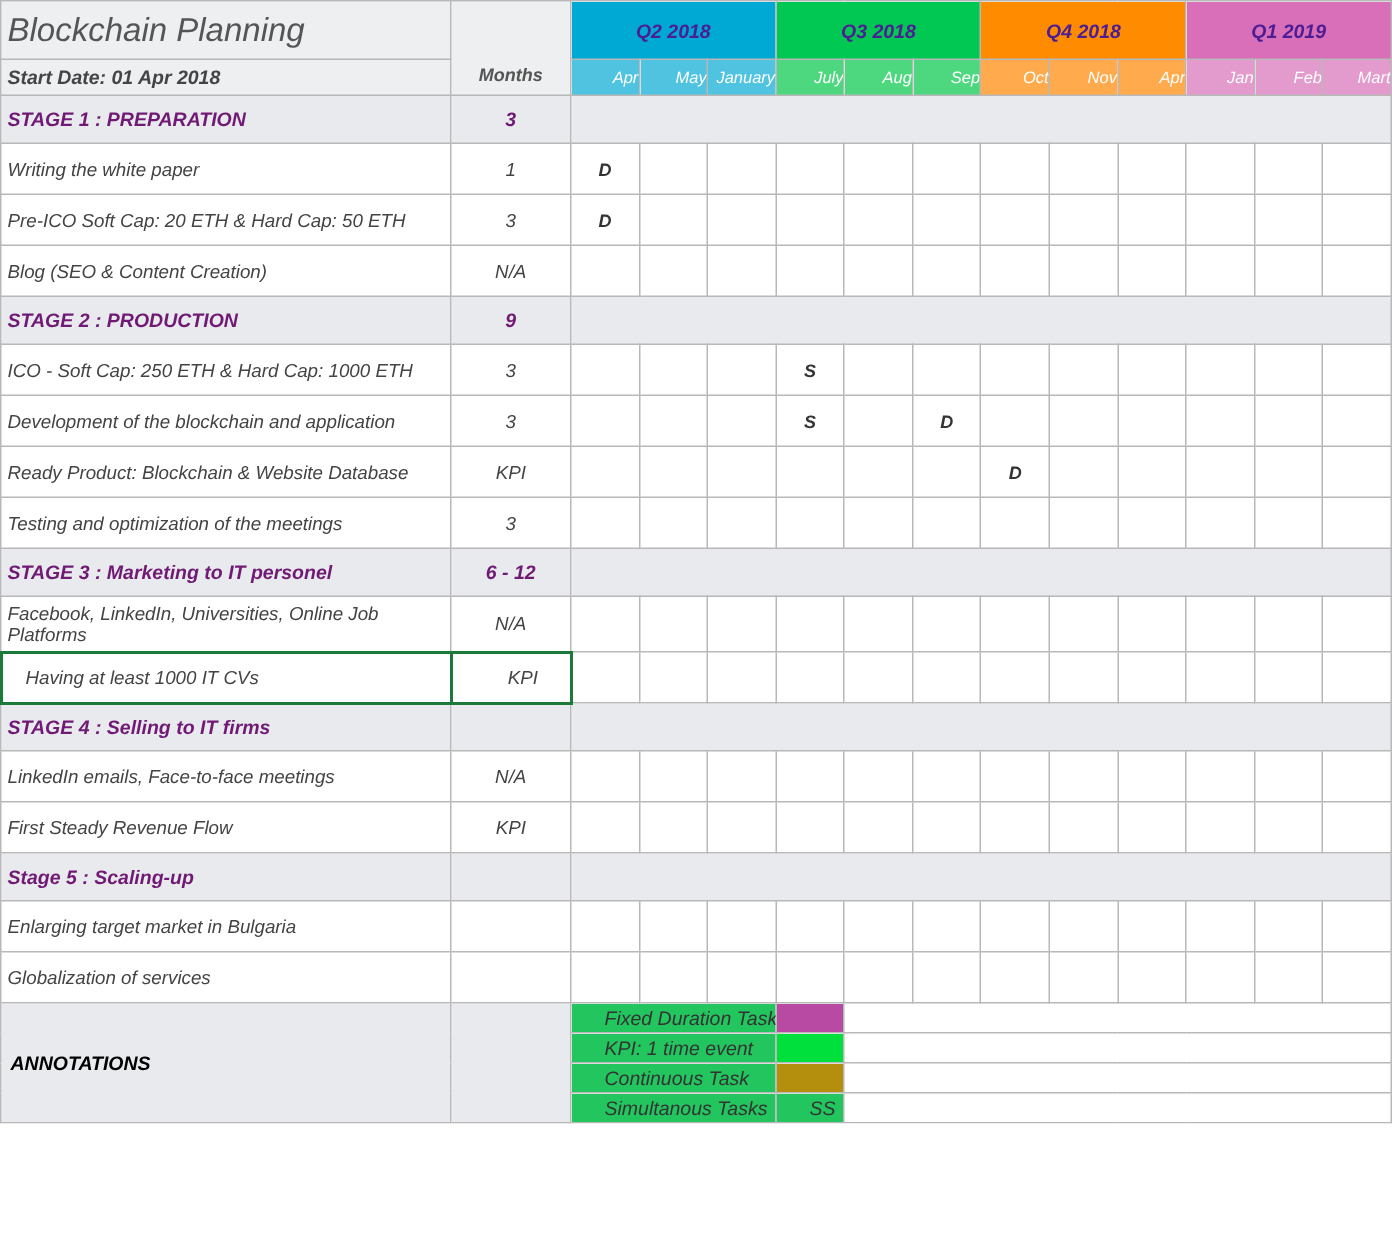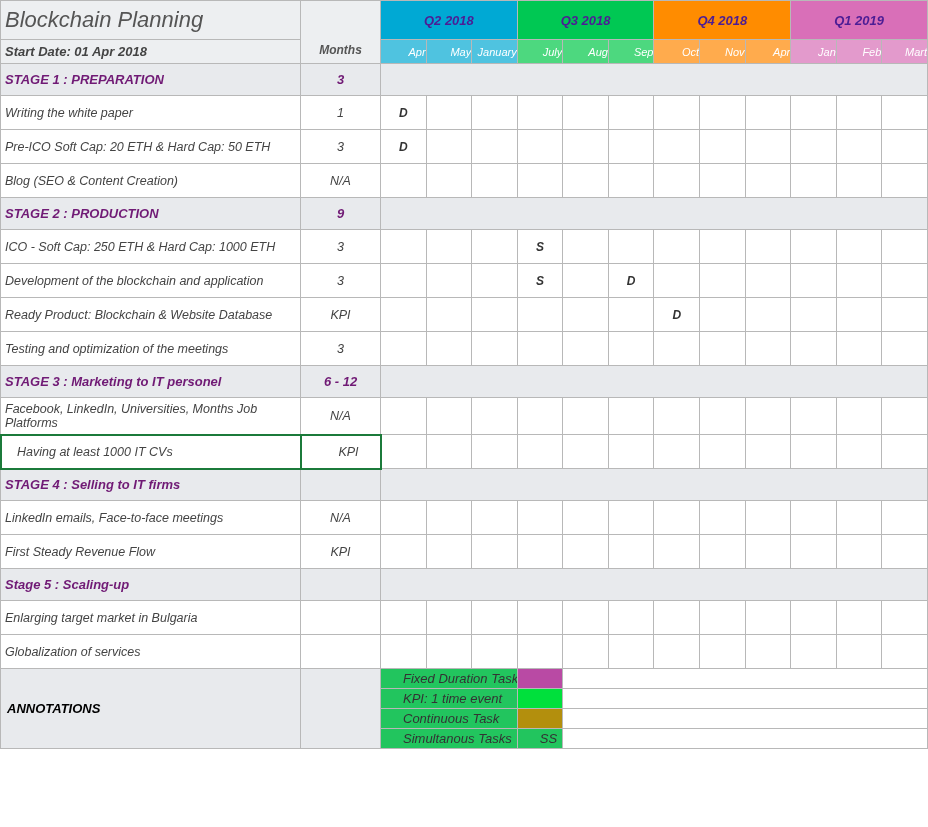--- a/index.html
+++ b/index.html
@@ -295,21 +295,21 @@
     <td class="bar-pink"></td>
   </tr>
 
   <tr class="stage-row">
     <td class="stage-label">STAGE 3 : Marketing to IT personel</td>
     <td class="stage-months">6 - 12</td>
     <td colspan="12"></td>
   </tr>
 
   <tr class="task-row">
-    <td class="task-label">Facebook, LinkedIn, Universities, Months Job Platforms</td>
+    <td class="task-label">Facebook, LinkedIn, Universities, Online Job Platforms</td>
     <td class="task-months">N/A</td>
     <td></td>
         <td></td>
         <td></td>
         <td></td>
         <td></td>
         <td></td>
     <td class="bar-olive"></td>
     <td class="bar-olive"></td>
     <td class="bar-olive"></td>

